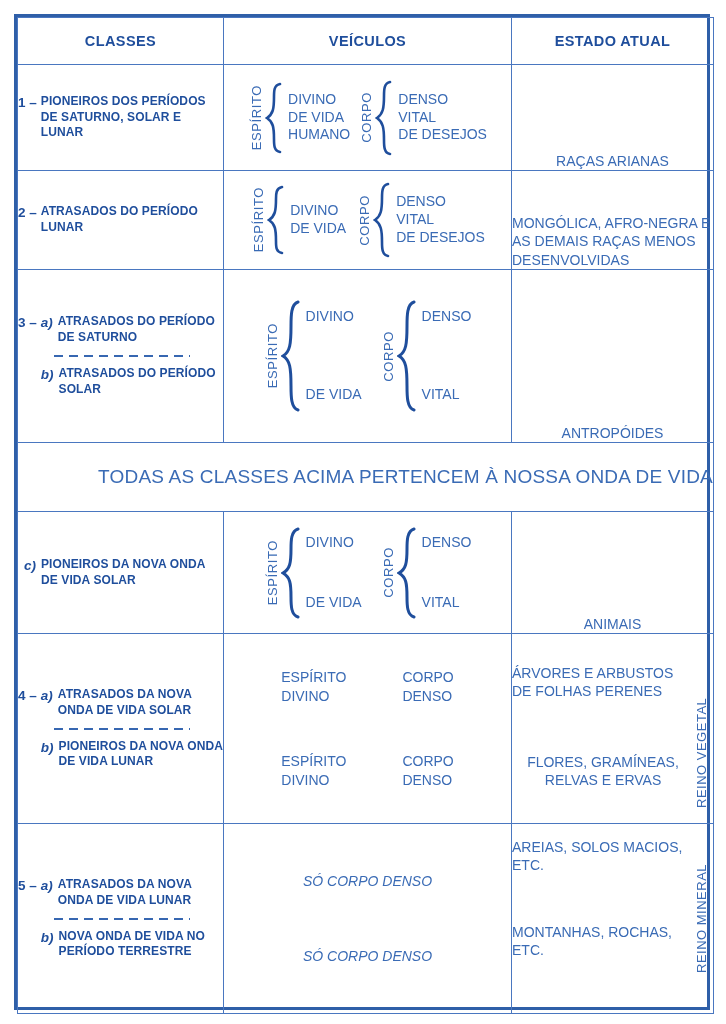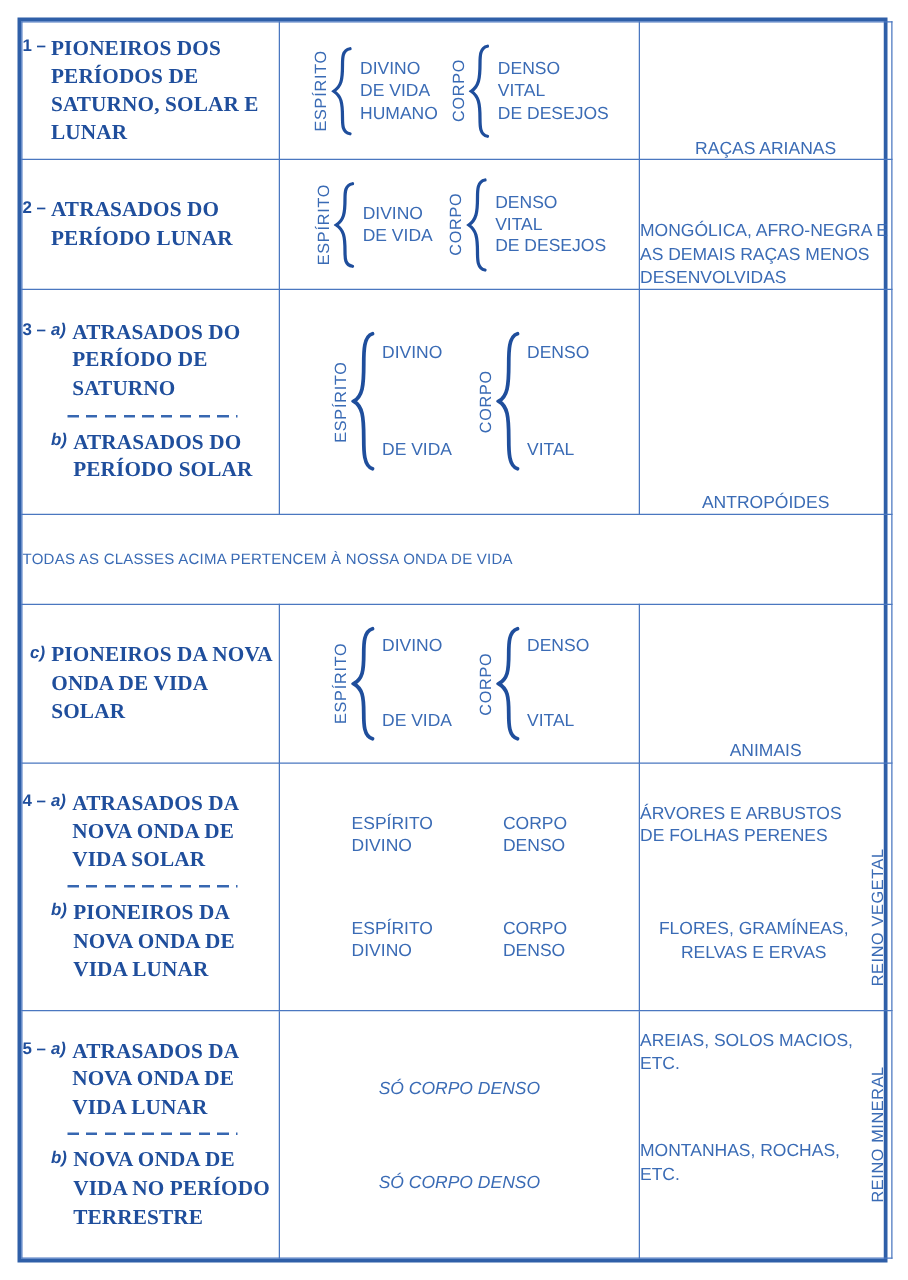--- a/index.html
+++ b/index.html
@@ -77,24 +77,23 @@
   .cls-letter {
     font-weight: bold;
     font-style: italic;
     font-size: 13.5px;
     color: var(--blue-dark);
     flex: 0 0 auto;
     padding-right: 5px;
   }
   .cls-text {
     font-weight: bold;
-    font-size: 17px;
+    font-size: 12px;
     color: var(--blue-dark);
     letter-spacing: .1px;
-    font-family: Liberation Serif, serif;
   }
   .dash-sep {
     height: 2px;
     margin: 9px 0 9px 36px;
     width: 136px;
     background-image: repeating-linear-gradient(
       to right,
       var(--blue-mid) 0px, var(--blue-mid) 9px,
       transparent 9px, transparent 15px);
   }
@@ -171,39 +170,44 @@
     color: var(--blue-body);
     letter-spacing: .5px;
     white-space: nowrap;
     flex: 0 0 auto;
     padding-left: 4px;
     text-align: center;
   }
 
   
   .banner {
-    text-align: left;
-    font-size: 12px;
+    text-align: right;
+    font-size: 19px;
     color: var(--blue-body);
     letter-spacing: .2px;
     height: 68px;
   }
 </style>
 </head>
 <body>
 
 <div id="table-wrap">
 <table class="main">
   <colgroup>
     <col class="col-classes">
         <col class="col-veiculos">
         <col class="col-estado">
   </colgroup>
   <tbody>
 
+  <tr>
+    <td class="hdr">CLASSES</td>
+    <td class="hdr">VEÍCULOS</td>
+    <td class="hdr">ESTADO ATUAL</td>
+  </tr>
 
   <tr style="height:106px;">
     <td class="cls-cell">
       <div class="cls-row">
         <span class="cls-num">1 –</span>
         <span class="cls-text">PIONEIROS DOS PERÍODOS DE SATURNO, SOLAR E LUNAR</span>
       </div>
     </td>
     <td class="veh-cell">
       <div class="veh-flex">

